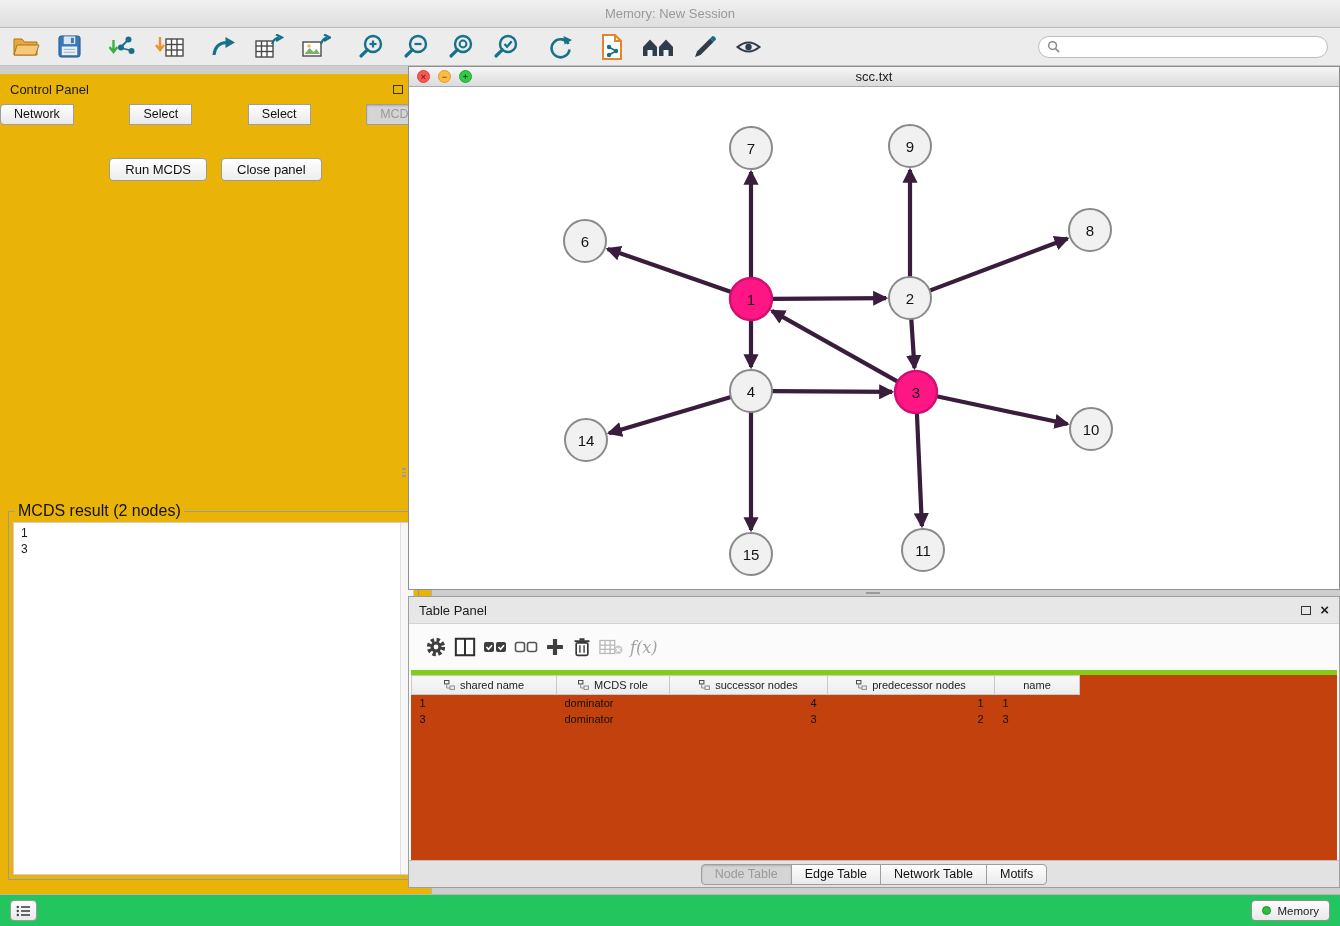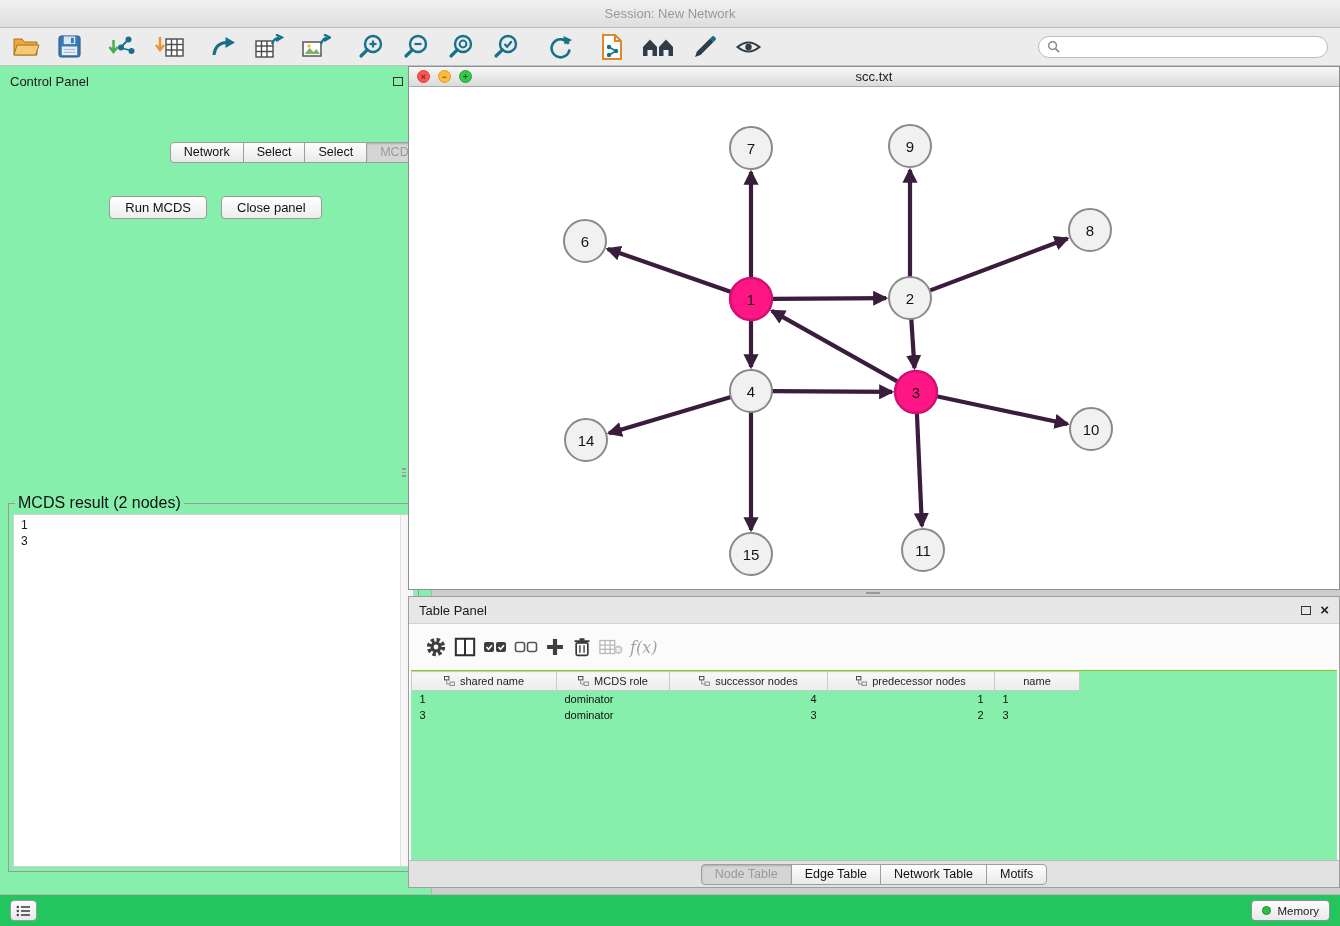--- a/index.html
+++ b/index.html
@@ -25,28 +25,28 @@
   .tb-gap { width:26px; }
   .tb-sm-gap { width:17px; }
   .search-box {
     margin-left:auto; width:290px; height:22px; background:#fff;
     border:1px solid #bdbdbd; border-radius:11px;
     display:flex; align-items:center; padding:0 8px; gap:5px;
   }
   .search-box input { border:none; outline:none; flex:1; font-size:12px; background:transparent; }
   
   .control-panel {
-    position:absolute; left:0; top:66px; width:432px; height:828px;
-    background:#86efac; border-right:1px solid #b3b3b3;
+    position:absolute; left:0; top:74px; width:432px; height:828px;
+    background:#eab308; border-right:1px solid #b3b3b3;
   }
   .cp-header { height:30px; display:flex; align-items:center; padding:0 10px; font-size:13px; }
   .panel-header-btns { margin-left:auto; display:flex; align-items:center; gap:9px; }
   .float-btn { width:10px; height:9px; border:1.5px solid #333; display:inline-block; }
   .close-btn { font-size:15px; font-weight:bold; color:#222; line-height:10px; }
-  .seg-tabs { display:flex; justify-content:flex-end; height:22px;margin-top:46px; }
+  .seg-tabs { display:flex; justify-content:space-between; height:22px; }
   .seg {
     height:21px; line-height:19px; padding:0 13px; font-size:12.5px;
     border:1px solid #9e9e9e; margin-left:-1px;
     background:linear-gradient(#fefefe,#e9e9e9); color:#111; cursor:default;
   }
   .seg:first-child { border-radius:4px 0 0 4px; margin-left:0; }
   .seg:last-child { border-radius:0 4px 4px 0; }
   .seg.active { background:#d5d5d5; color:#9a9a9a; box-shadow:inset 0 1px 2px rgba(0,0,0,.18); }
   .cp-content { padding-top:20px; }
   .opt-label { text-align:center; font-size:13px; margin-bottom:8px; }
@@ -107,21 +107,21 @@
     position:absolute; left:408px; top:596px; width:932px; height:292px;
     background:#ededed; border:1px solid #9e9e9e;
   }
   .tp-header { height:26px; display:flex; align-items:center; padding:0 10px; font-size:13px; background:#e7e7e7; }
   .tp-body {
     position:absolute; top:26px; left:0; right:0; bottom:26px;
     background:#fbfbfb; border-top:1px solid #d2d2d2; border-bottom:1px solid #bdbdbd;
   }
   .tp-toolbar { height:46px; display:flex; align-items:center; padding:0 16px; gap:7px; }
   .fx-label { font-family:"DejaVu Serif","Liberation Serif",serif; font-style:italic; font-size:16px; color:#a2a2a2; }
-  .tp-table-wrap { position:absolute; top:46px; left:2px; right:2px; bottom:0; background:#86efac; border-top:1px solid #84cc16; }
+  .tp-table-wrap { position:absolute; top:46px; left:2px; right:2px; bottom:0; background:#c2410c; border-top:5px solid #84cc16; }
   table.node-table { border-collapse:collapse; table-layout:fixed; width:668px; font-size:11px; }
   .node-table th {
     height:19px; border:1px solid #c9c9c9; background:linear-gradient(#f8f8f8,#ececec);
     font-weight:normal; font-size:11px; color:#222;
   }
   .th-inner { display:flex; align-items:center; justify-content:center; gap:5px; }
   .node-table td { height:16px; padding:1px 8px; color:#111; }
   td.al-left  { text-align:left; }
   td.al-right { text-align:right; padding-right:11px; }
   .tp-tabs {
@@ -141,21 +141,21 @@
   .memory-btn {
     margin-left:auto; height:21px; padding:0 10px; border:1px solid #8f8f8f; border-radius:4px;
     background:linear-gradient(#fdfdfd,#e9e9e9); display:flex; align-items:center; gap:6px; font-size:11.5px;
   }
   .mem-dot { width:9px; height:9px; border-radius:50%; background:#2fbf3f; border:1px solid #1f8f2c; }
 </style>
 </head>
 <body>
 
 <div class="titlebar">
-  <span>Session: New Network</span>
+  <span>Memory: New Session</span>
 </div>
 
 <div class="main-toolbar">
   <div class="tb-icon">
     <svg width="28" height="24" viewBox="0 0 28 24">
       <path d="M2 4 h8 l2.5 3 H25 V20 H2 z" fill="#f0a63a" stroke="#a87518"></path>
       <path d="M5 10 h22 l-3.5 10 H2 z" fill="#f7c878" stroke="#a87518"></path>
     </svg>
   </div>
   <div class="tb-sm-gap"></div>

